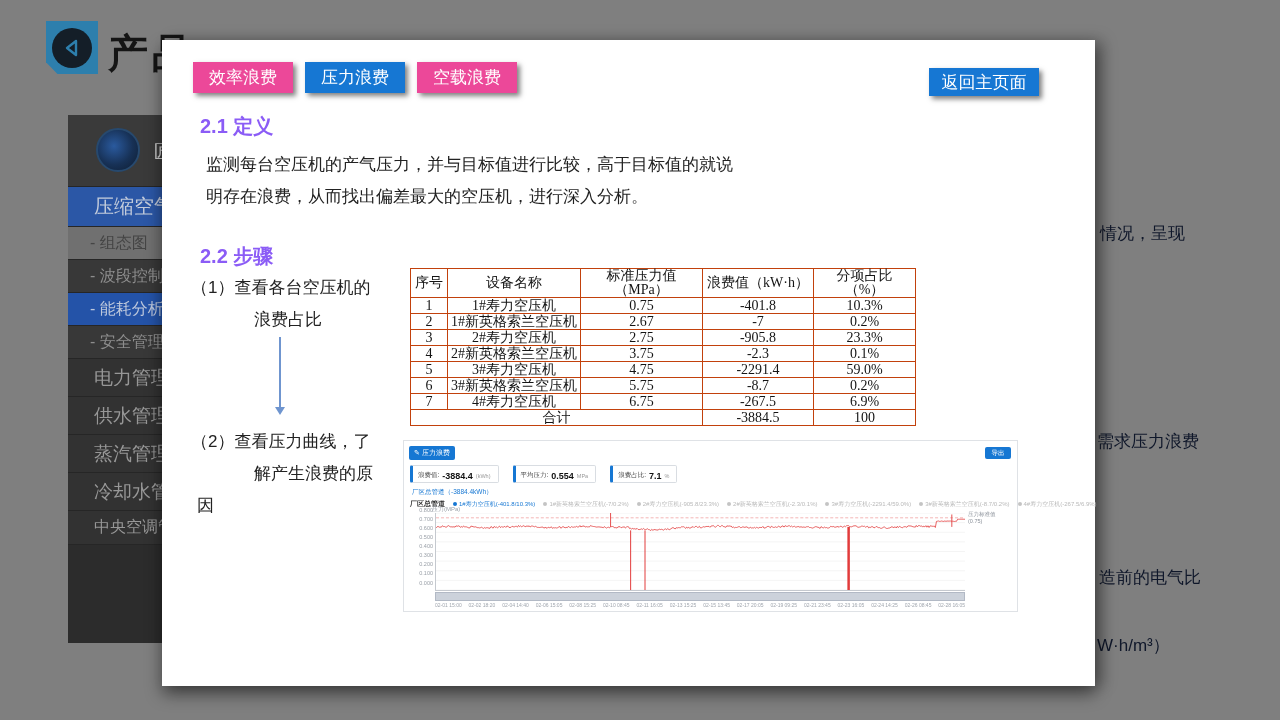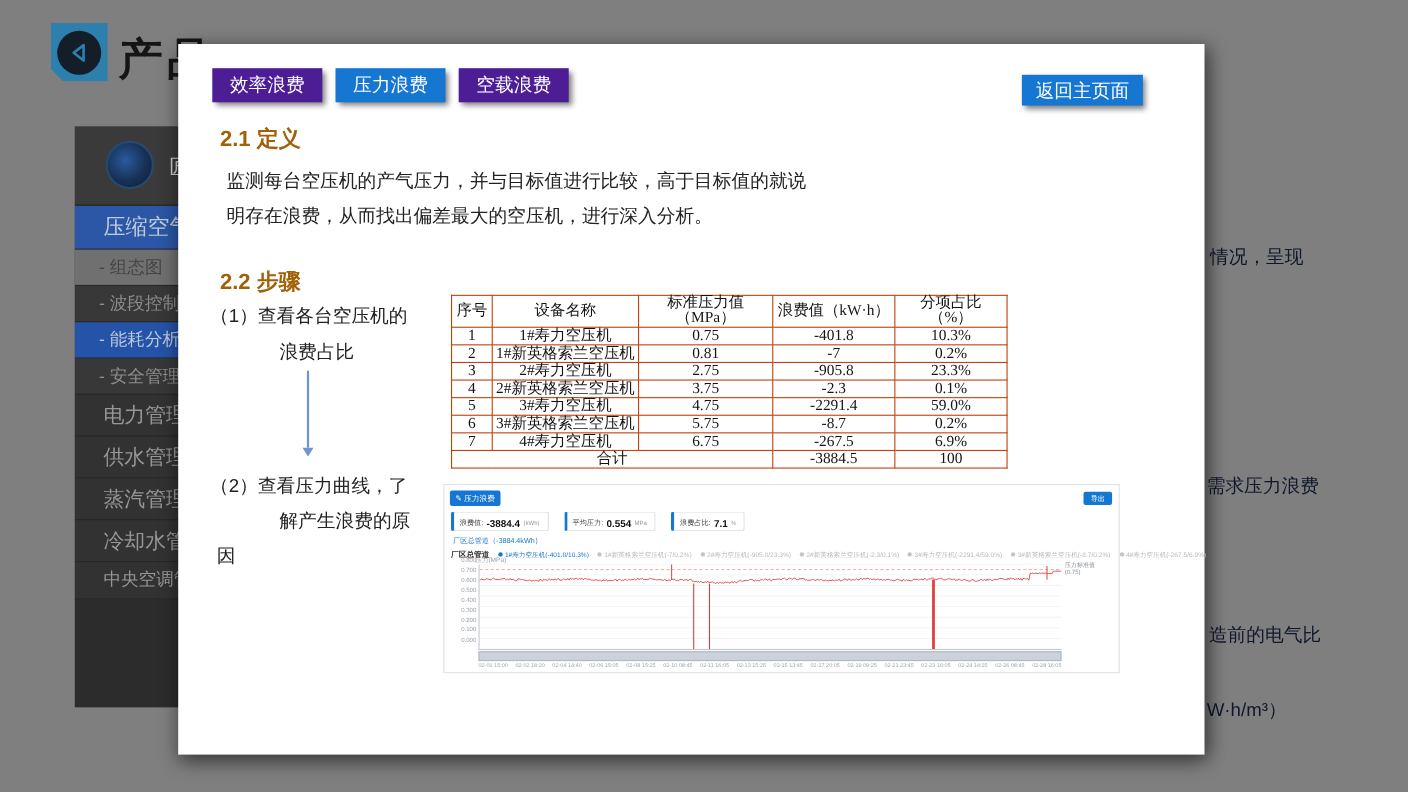--- a/index.html
+++ b/index.html
@@ -28,26 +28,26 @@
   .sb-item.first { height:40px; font-size:20px; color:#c2cbdb; padding-left:26px; background:#2b57a6; }
   .sb-item.small { height:34px; font-size:16px; }
   #sb-filler { height:98px; background:#2c2c2c; }
 
   
   #panel { left:162px; top:40px; width:933px; height:646px; background:#ffffff; z-index:10;
     box-shadow:0 8px 16px rgba(0,0,0,.45), 8px 0 14px rgba(0,0,0,.25); }
 
   #tab-row { left:31px; top:22px; display:flex; gap:12px; }
   .tab-btn { height:31px; padding:0 16px; display:flex; align-items:center; justify-content:center;
-    background:#4c1d95; color:#fff; font-size:17px; cursor:pointer; box-shadow:3px 3px 5px rgba(0,0,0,.5); }
+    background:#ec4899; color:#fff; font-size:17px; cursor:pointer; box-shadow:3px 3px 5px rgba(0,0,0,.5); }
   .tab-btn.active { background:#1677d3; }
   #return-btn { left:767px; top:28px; width:110px; height:28px; background:#1677d3; color:#fff; font-size:17px;
     display:flex; align-items:center; justify-content:center; box-shadow:3px 3px 5px rgba(0,0,0,.5); cursor:pointer; }
 
-  .h-sec { font-size:20px; font-weight:bold; color:#a16207; }
+  .h-sec { font-size:20px; font-weight:bold; color:#8b5cf6; }
   #sec1-h { left:38px; top:73px; }
   .para { font-size:17px; color:#222; white-space:nowrap; }
   #sec1-l1 { left:44px; top:113px; }
   #sec1-l2 { left:44px; top:145px; }
   #sec2-h { left:38px; top:203px; }
   #step1-l1 { left:29px; top:236px; }
   #step1-l2 { left:92px; top:268px; }
   #step2-l1 { left:29px; top:390px; }
   #step2-l2 { left:92px; top:422px; }
   #step2-l3 { left:35px; top:454px; }
@@ -170,21 +170,21 @@
         <tr>
           <td>1</td>
           <td>1#寿力空压机</td>
           <td>0.75</td>
           <td>-401.8</td>
           <td>10.3%</td>
         </tr>
         <tr>
           <td>2</td>
           <td>1#新英格索兰空压机</td>
-          <td>0.81</td>
+          <td>2.67</td>
           <td>-7</td>
           <td>0.2%</td>
         </tr>
         <tr>
           <td>3</td>
           <td>2#寿力空压机</td>
           <td>2.75</td>
           <td>-905.8</td>
           <td>23.3%</td>
         </tr>

